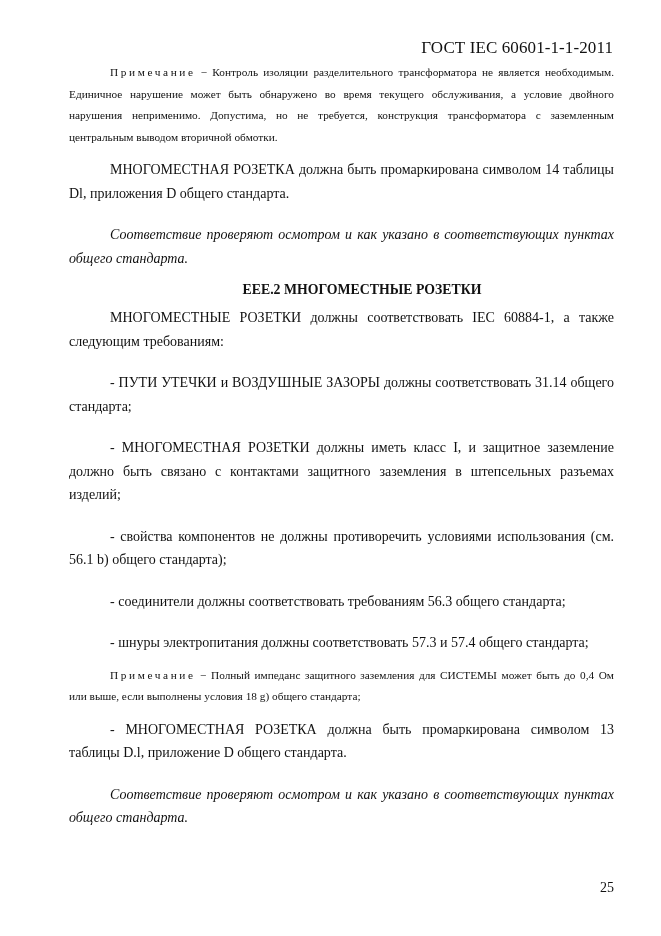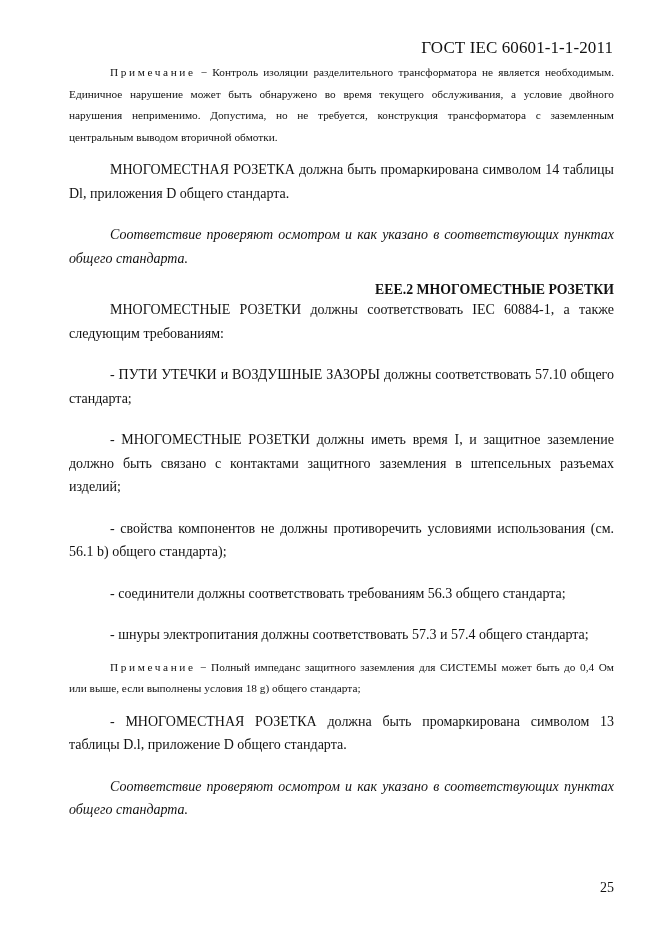--- a/index.html
+++ b/index.html
@@ -17,21 +17,21 @@
     .note {
       font-size: 11.3px; line-height: 21.5px; text-indent: 41px;
     }
     .note .label { letter-spacing: 2.6px; }
     .body {
       font-size: 14px; line-height: 23.5px; text-indent: 41px;
     }
     .it { font-style: italic; }
     .heading {
       font-weight: bold; font-size: 13.8px; text-indent: 41px;
-      margin-top: 12px; text-align: right;
+      margin-top: 12px; margin-bottom: 8px; text-align: center;
     }
     .gap-s { margin-top: 18px; }
     .gap-m { margin-top: 10px; }
     .page-number {
       position: absolute; top: 880px; left: 600px; font-size: 14px;
     }
   </style>
 </head>
 <body>
 
@@ -40,22 +40,22 @@
 
   <div class="content">
     <p class="note"><span class="label">Примечание</span><span> − Контроль изоляции разделительного трансформатора не является необходимым. Единичное нарушение может быть обнаружено во время текущего обслуживания, а условие двойного нарушения неприменимо. Допустима, но не требуется, конструкция трансформатора с заземленным центральным выводом вторичной обмотки.</span></p>
 
     <p class="body gap-m">МНОГОМЕСТНАЯ РОЗЕТКА должна быть промаркирована символом 14 таблицы Dl, приложения D общего стандарта.</p>
     <p class="body it gap-s">Соответствие проверяют осмотром и как указано в соответствующих пунктах общего стандарта.</p>
 
     <p class="heading">ЕЕЕ.2 МНОГОМЕСТНЫЕ РОЗЕТКИ</p>
 
     <p class="body">МНОГОМЕСТНЫЕ РОЗЕТКИ должны соответствовать IEC 60884-1, а также следующим требованиям:</p>
-    <p class="body gap-s">- ПУТИ УТЕЧКИ и ВОЗДУШНЫЕ ЗАЗОРЫ должны соответствовать 57.10 общего стандарта;</p>
-    <p class="body gap-s">- МНОГОМЕСТНЫЕ РОЗЕТКИ должны иметь время I, и защитное заземление должно быть связано с контактами защитного заземления в штепсельных разъемах изделий;</p>
+    <p class="body gap-s">- ПУТИ УТЕЧКИ и ВОЗДУШНЫЕ ЗАЗОРЫ должны соответствовать 31.14 общего стандарта;</p>
+    <p class="body gap-s">- МНОГОМЕСТНАЯ РОЗЕТКИ должны иметь класс I, и защитное заземление должно быть связано с контактами защитного заземления в штепсельных разъемах изделий;</p>
     <p class="body gap-s">- свойства компонентов не должны противоречить условиями использования (см. 56.1 b) общего стандарта);</p>
     <p class="body gap-s">- соединители должны соответствовать требованиям 56.3 общего стандарта;</p>
     <p class="body gap-s">- шнуры электропитания должны соответствовать 57.3 и 57.4 общего стандарта;</p>
 
     <p class="note gap-m"><span class="label">Примечание</span><span> − Полный импеданс защитного заземления для СИСТЕМЫ может быть до 0,4 Ом или выше, если выполнены условия 18 g) общего стандарта;</span></p>
 
     <p class="body gap-m">- МНОГОМЕСТНАЯ РОЗЕТКА должна быть промаркирована символом 13 таблицы D.l, приложение D общего стандарта.</p>
     <p class="body it gap-s">Соответствие проверяют осмотром и как указано в соответствующих пунктах общего стандарта.</p>
   </div>
 

